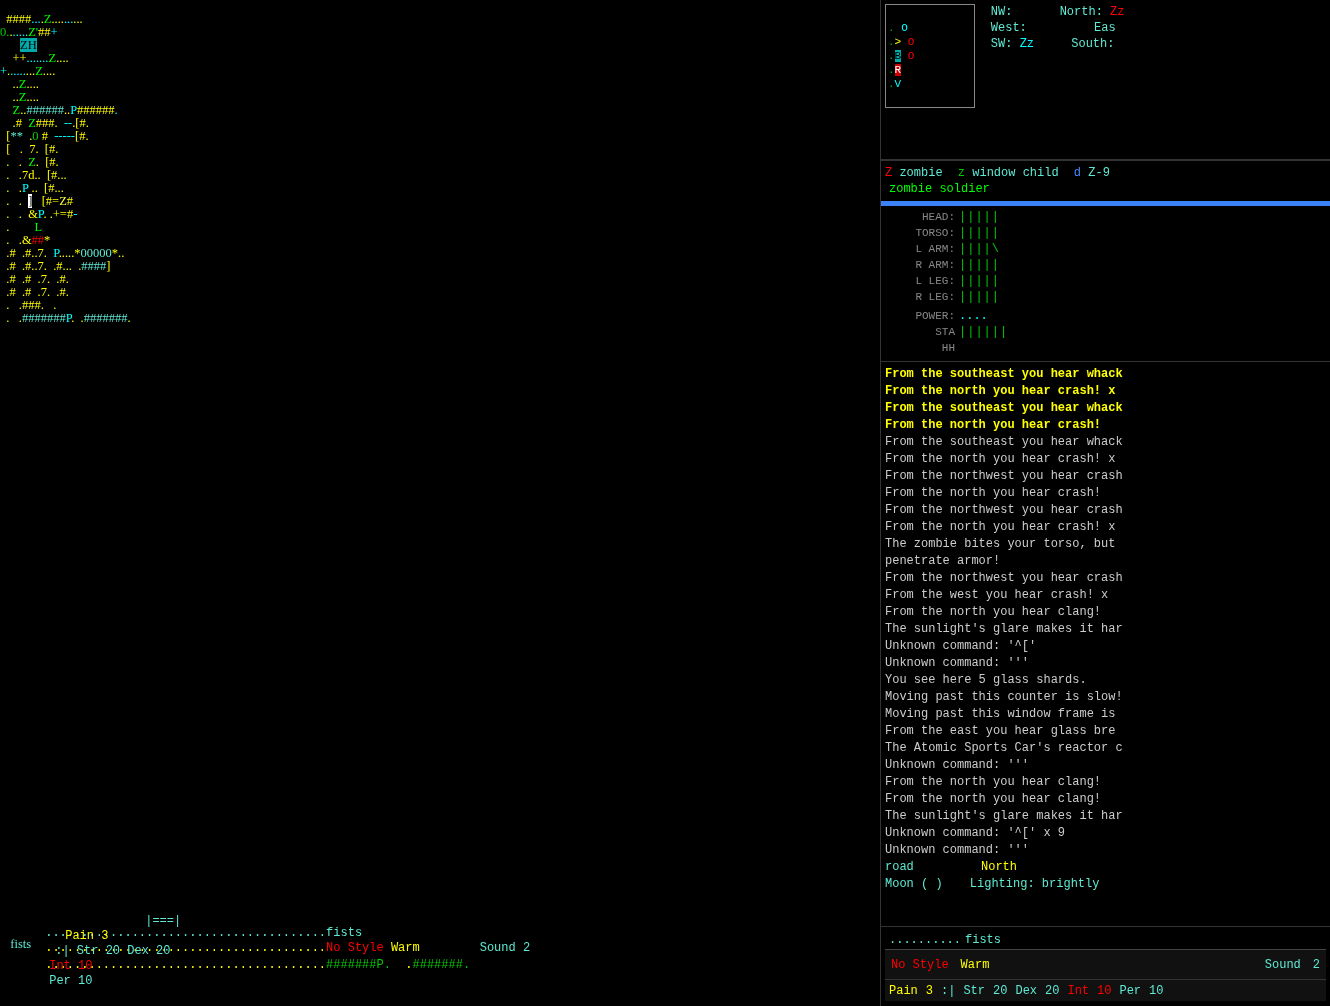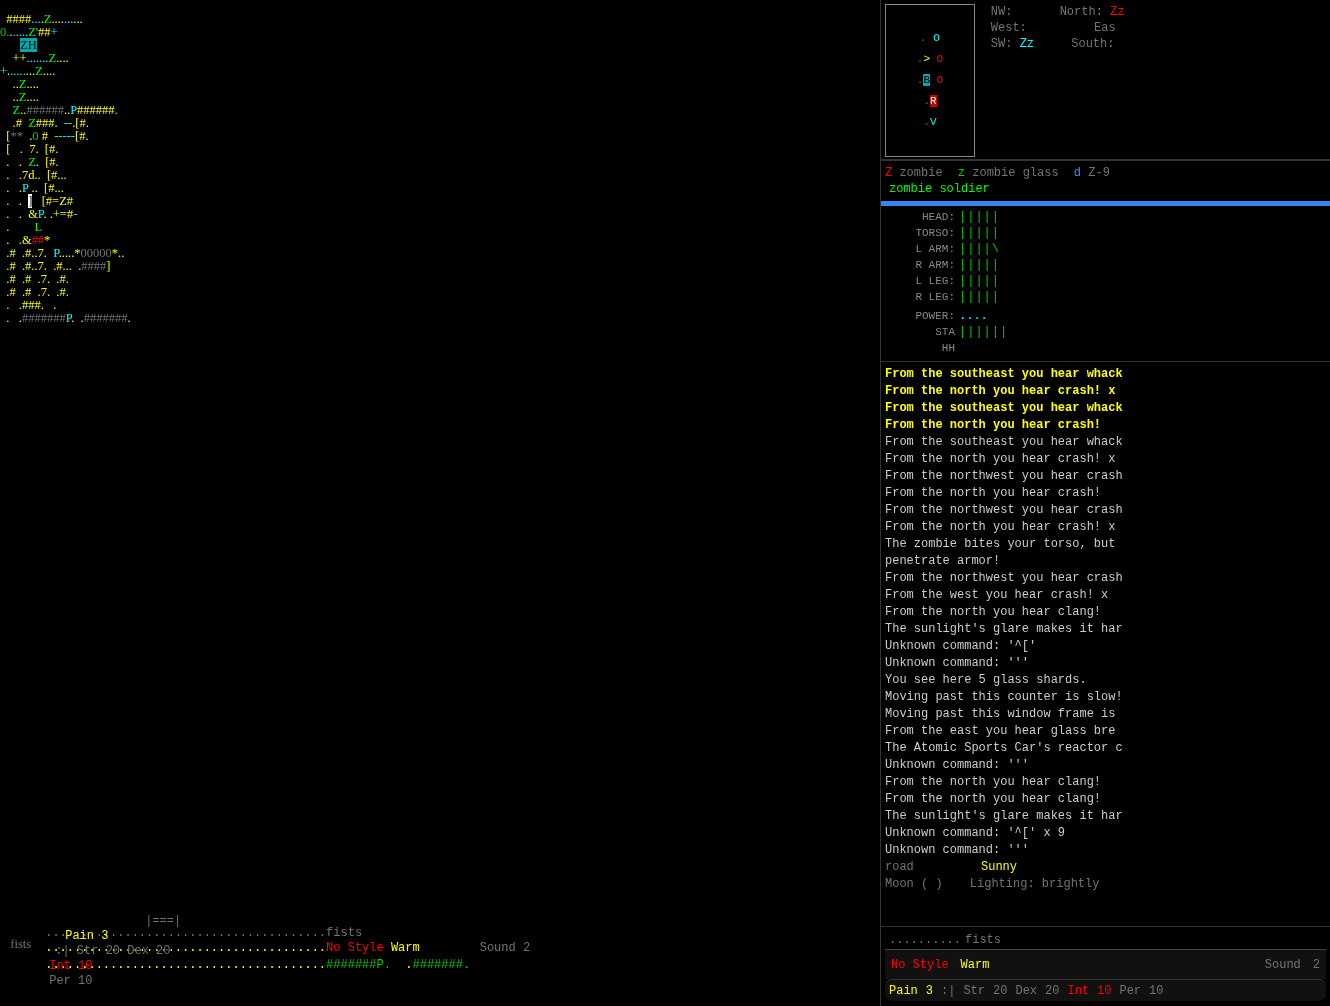--- a/index.html
+++ b/index.html
@@ -64,21 +64,21 @@
       border-top: 1px solid #333;
       padding: 4px;
       font-size: 12px;
     }
     .c-green { color: #00cc00; }
     .c-bright-green { color: #00ff00; }
     .c-yellow { color: #ffff00; }
     .c-cyan { color: #00ffff; }
     .c-red { color: #ff0000; }
     .c-blue { color: #4488ff; }
-    .c-white { color: #737373; }
+    .c-white { color: #5eead4; }
     .c-bright-yellow { color: #ffff44; }
     .bg-cyan { background: #00aaaa; color: #000; }
     .bg-white { background: #ffffff; color: #000; }
     .bg-red { background: #cc0000; color: #fff; }
     .body-row {
       display: flex;
       align-items: center;
       margin-bottom: 1px;
     }
     .body-label {
@@ -120,21 +120,20 @@
     }
     #stat-bar {
       height: 22px;
       display: flex;
       align-items: center;
       padding: 2px 4px;
       font-size: 12px;
       background: #111;
       border-top: 1px solid #333;
       gap: 8px;
-      border-radius: 7px;
     }
     .map-content {
       color: #007700;
       font-size: 12.5px;
       line-height: 13px;
       white-space: pre;
       font-family: Liberation Serif, serif;
     }
   </style>
 </head>
@@ -191,21 +190,21 @@
       <span style="margin-left:4px;"><span class="c-red">Int 10</span></span>
       <span style="margin-left:4px;"><span class="c-white">Per 10</span></span>
     </div>
   </div>
 
   <div id="right-panel">
 
     <div id="hud-top" style="padding:4px;display:block;">
       
       <div style="display:inline-block;vertical-align:top;width:90px;border:1px solid #888;padding:2px;margin-right:8px;">
-        <div style="font-size:11px;line-height:21px;color:#00aa00;white-space:pre;text-align:center;">
+        <div style="font-size:11px;line-height:14px;color:#00aa00;white-space:pre;">
 <span>.</span><span class="c-cyan"> O</span>
 <span>.</span><span class="c-yellow">&gt;</span><span class="c-red"> O</span>
 <span>.</span><span class="bg-cyan">B</span><span class="c-red"> O</span>
 <span>.</span><span class="bg-red">R</span>
 <span>.</span><span class="c-cyan">V</span>
         </div>
       </div>
       
       <div style="display:inline-block;vertical-align:top;width:200px;font-size:12px;line-height:16px;">
         <div>
@@ -223,21 +222,21 @@
           <span style="margin-left:30px;" class="c-white">South:</span>
         </div>
       </div>
     </div>
 
     <div id="legend-area" style="font-size:12px;line-height:16px;padding:4px;">
       <div>
         <span class="c-red">Z</span>
         <span class="c-white"> zombie</span>
         <span style="margin-left:8px;" class="c-green">z</span>
-        <span class="c-white"> zombie glass</span>
+        <span class="c-white"> window child</span>
         <span style="margin-left:8px;" class="c-blue">d</span>
         <span class="c-white"> Z-9</span>
       </div>
       <div>
         <span class="bg-red"> </span>
         <span class="c-bright-green" style="margin-left:4px;"> zombie soldier</span>
       </div>
     </div>
 
     <div id="body-status" style="padding:4px;font-size:12px;line-height:15px;">
@@ -303,21 +302,21 @@
       <div class="msg-line">From the east you hear glass bre</div>
       <div class="msg-line">The Atomic Sports Car's reactor c</div>
       <div class="msg-line">Unknown command: '''</div>
       <div class="msg-line">From the north you hear clang!</div>
       <div class="msg-line">From the north you hear clang!</div>
       <div class="msg-line">The sunlight's glare makes it har</div>
       <div class="msg-line">Unknown command: '^[' x 9</div>
       <div class="msg-line">Unknown command: '''</div>
       <div class="msg-line">
         <span class="c-white">road</span>
-        <span style="margin-left:60px;" class="c-yellow">Sunny</span>
+        <span style="margin-left:60px;" class="c-yellow">North</span>
       </div>
       <div class="msg-line">
         <span class="c-white">Moon (   )</span>
         <span style="margin-left:20px;margin-top:18px;" class="c-white">Lighting: </span><span class="c-white">brightly</span>
       </div>
     </div>
 
     <div id="bottom-bar">
       <div id="weapon-bar">
         <span class="c-white">..........</span>

